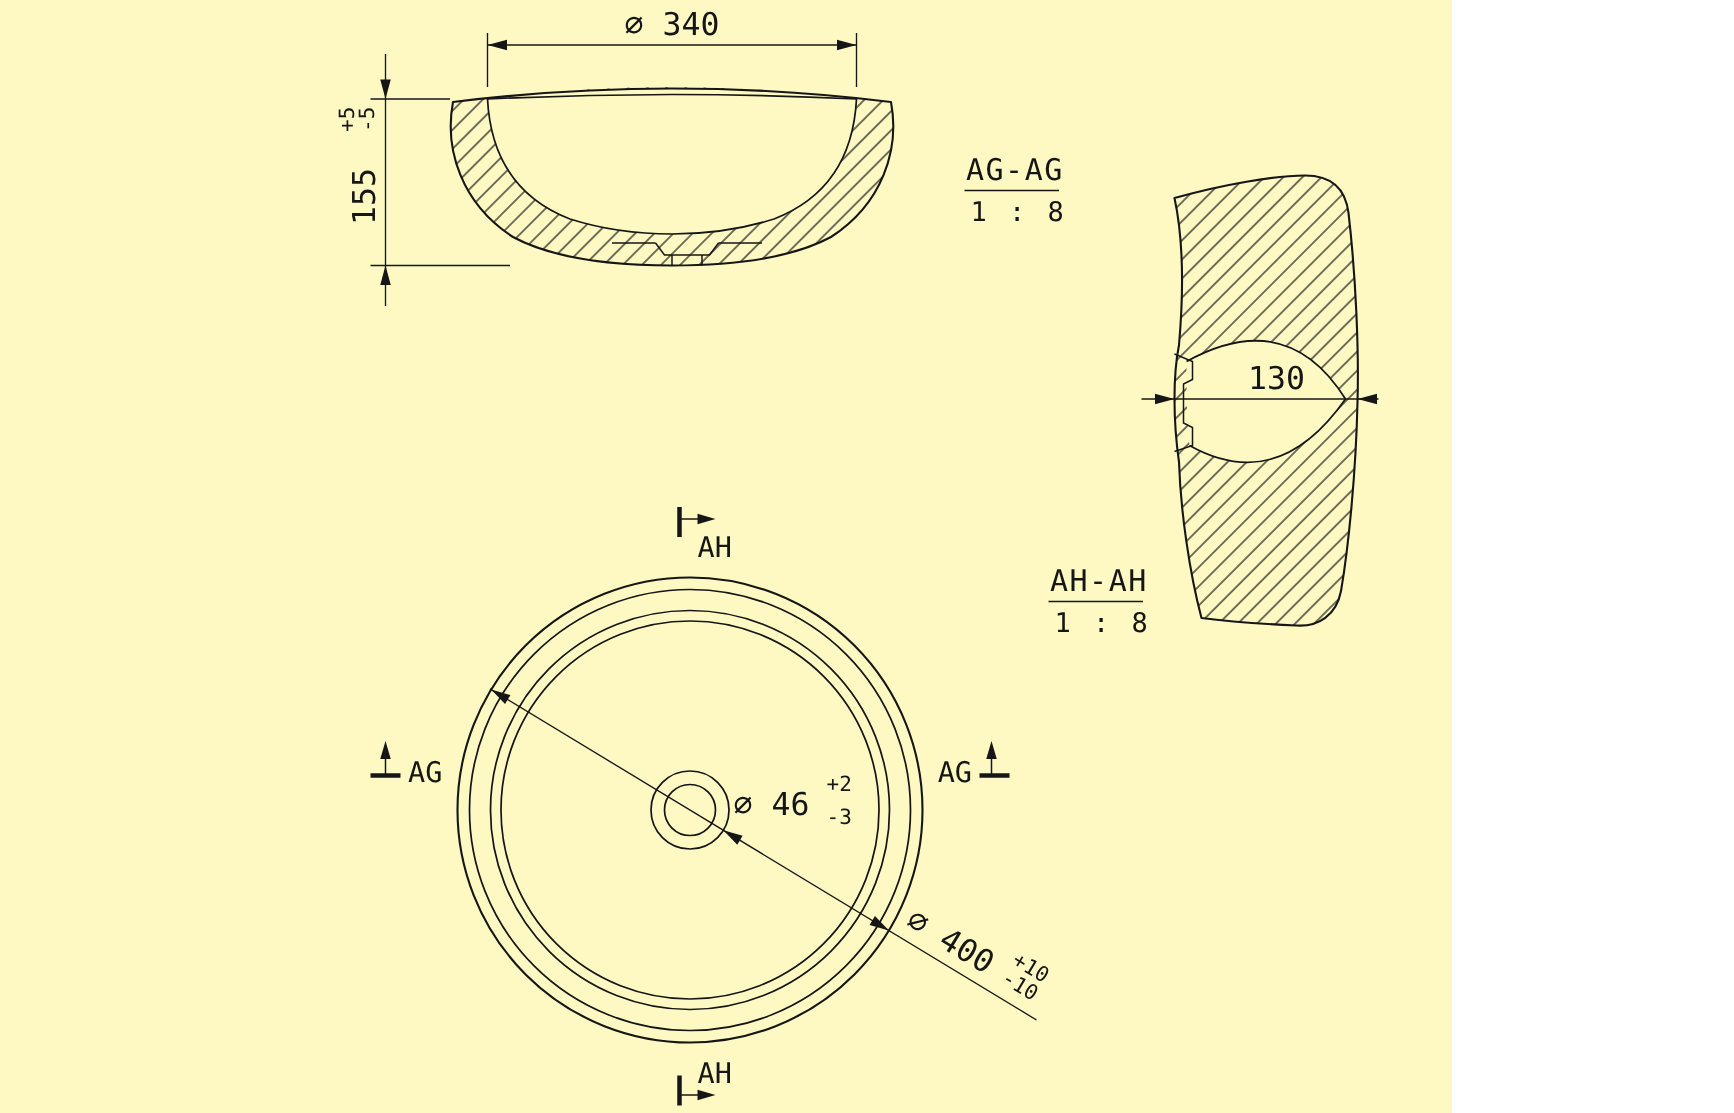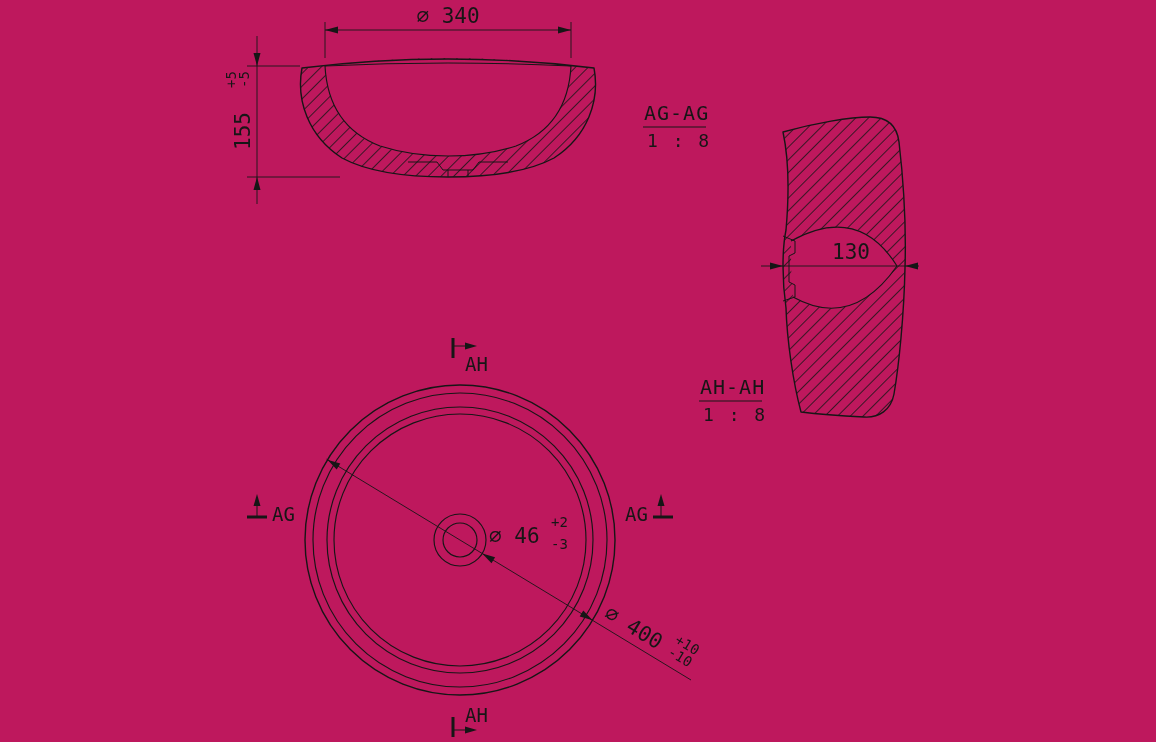--- a/index.html
+++ b/index.html
@@ -1,21 +1,21 @@
 <!DOCTYPE html>
 <html><head>
 <meta charset="utf-8">
 <style>
   * { box-sizing: border-box; }
   html, body { margin: 0; padding: 0; background: #ffffff; }
   .canvas {
     position: relative;
-    width: 1156px;
+    width: 968px;
     height: 742px;
-    background: #be185d;
+    background: #fef9c3;
     overflow: hidden;
   }
   svg { display: block; }
   .outline   { stroke: #161616; stroke-width: 1.4; fill: none; stroke-linejoin: round; }
   .inner-ln  { stroke: #161616; stroke-width: 1.15; fill: none; stroke-linejoin: round; }
   .detail-ln { stroke: #161616; stroke-width: 1; fill: none; }
   .dim-ln    { stroke: #161616; stroke-width: 0.9; fill: none; }
   .thick-ln  { stroke: #161616; stroke-width: 3; fill: none; }
   .arrow     { fill: #161616; stroke: none; }
   .hatched   { fill: url(#hatch); stroke: none; fill-rule: evenodd; }

